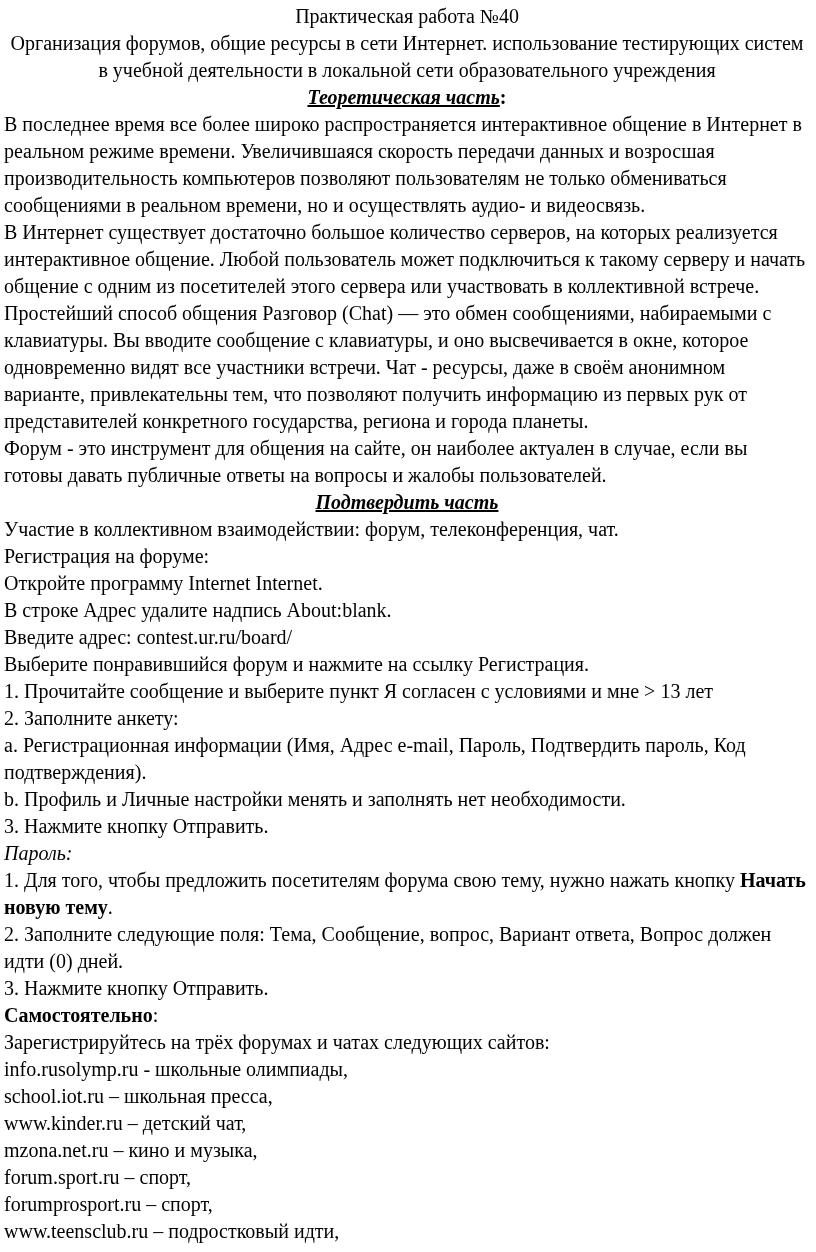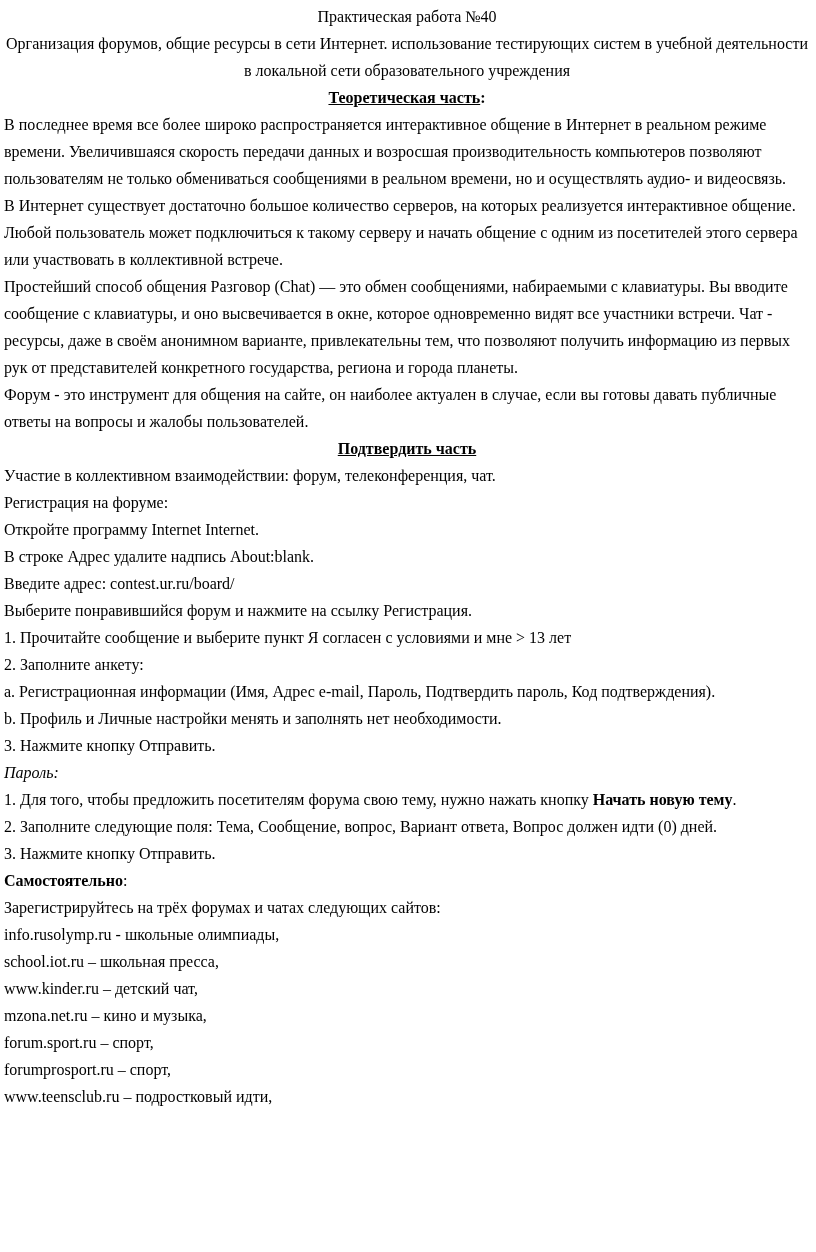--- a/index.html
+++ b/index.html
@@ -14,28 +14,28 @@
     overflow: hidden;
     background: #ffffff;
     color: #000000;
     font-family: "Liberation Serif", "DejaVu Serif", serif;
     font-size: 17px;
     line-height: 27px;
     padding: 3px 6px 0 4px;
   }
   .page h1, .page h2, .page p {
     margin: 0;
-    font-size: 16px;
+    font-size: 20px;
     line-height: 27px;
     font-weight: normal;
   }
   .center { text-align: center; }
   .bold { font-weight: bold; }
   .italic { font-style: italic; }
-  .underline { text-decoration: underline; }
+  .underline { text-decoration: underline; font-style: italic; }
   .goal { margin-top: 34px; }
 </style>
 </head>
 <body>
 
 <div class="page">
 
   <h1 class="center bold">Практическая работа №40</h1>
   <h2 class="center bold">Организация форумов, общие ресурсы в сети Интернет. использование тестирующих систем в учебной деятельности в локальной сети образовательного учреждения</h2>
 

